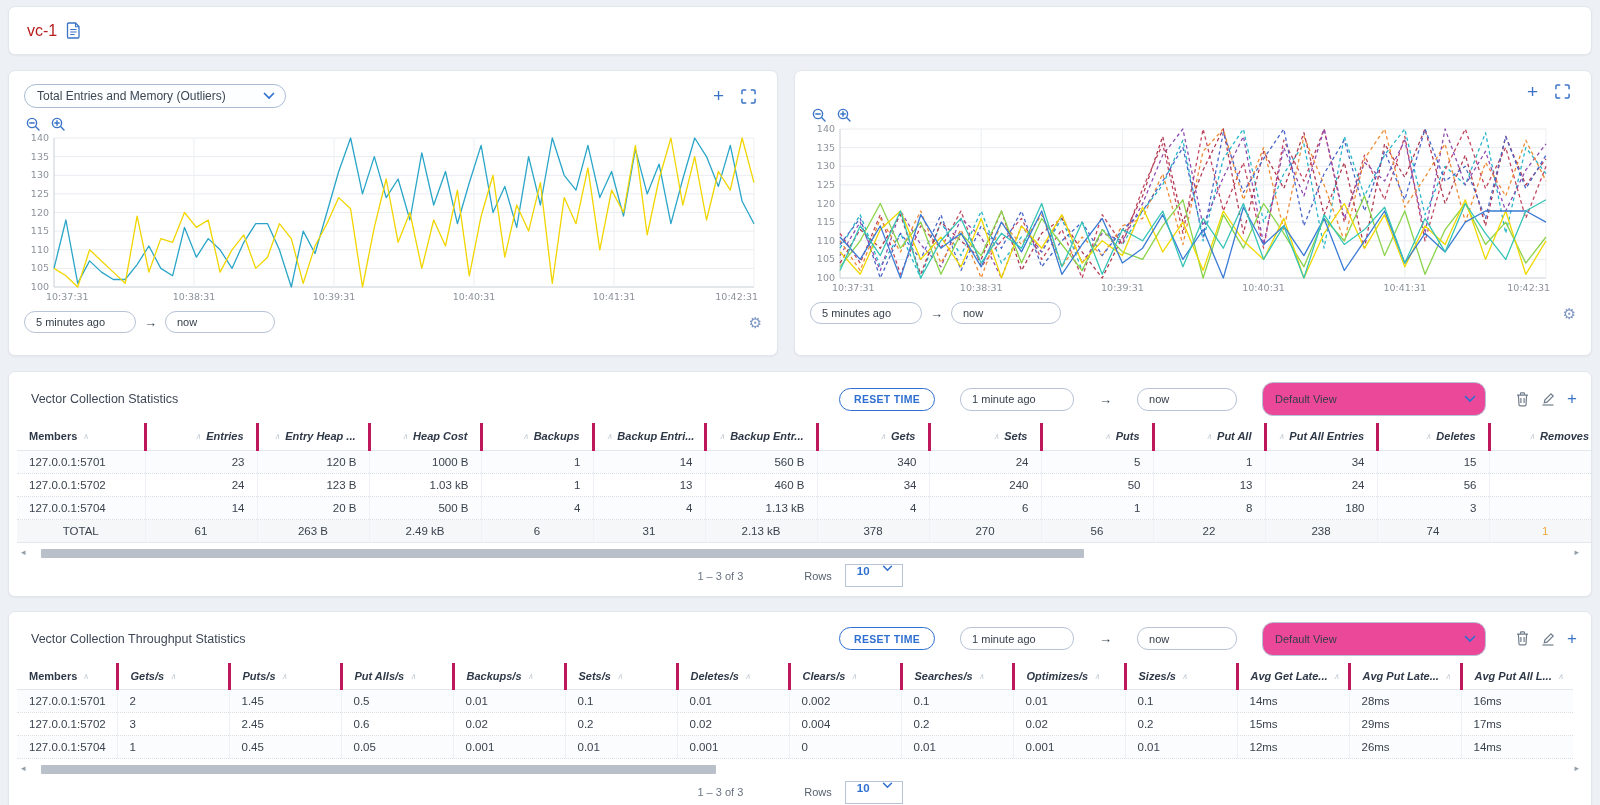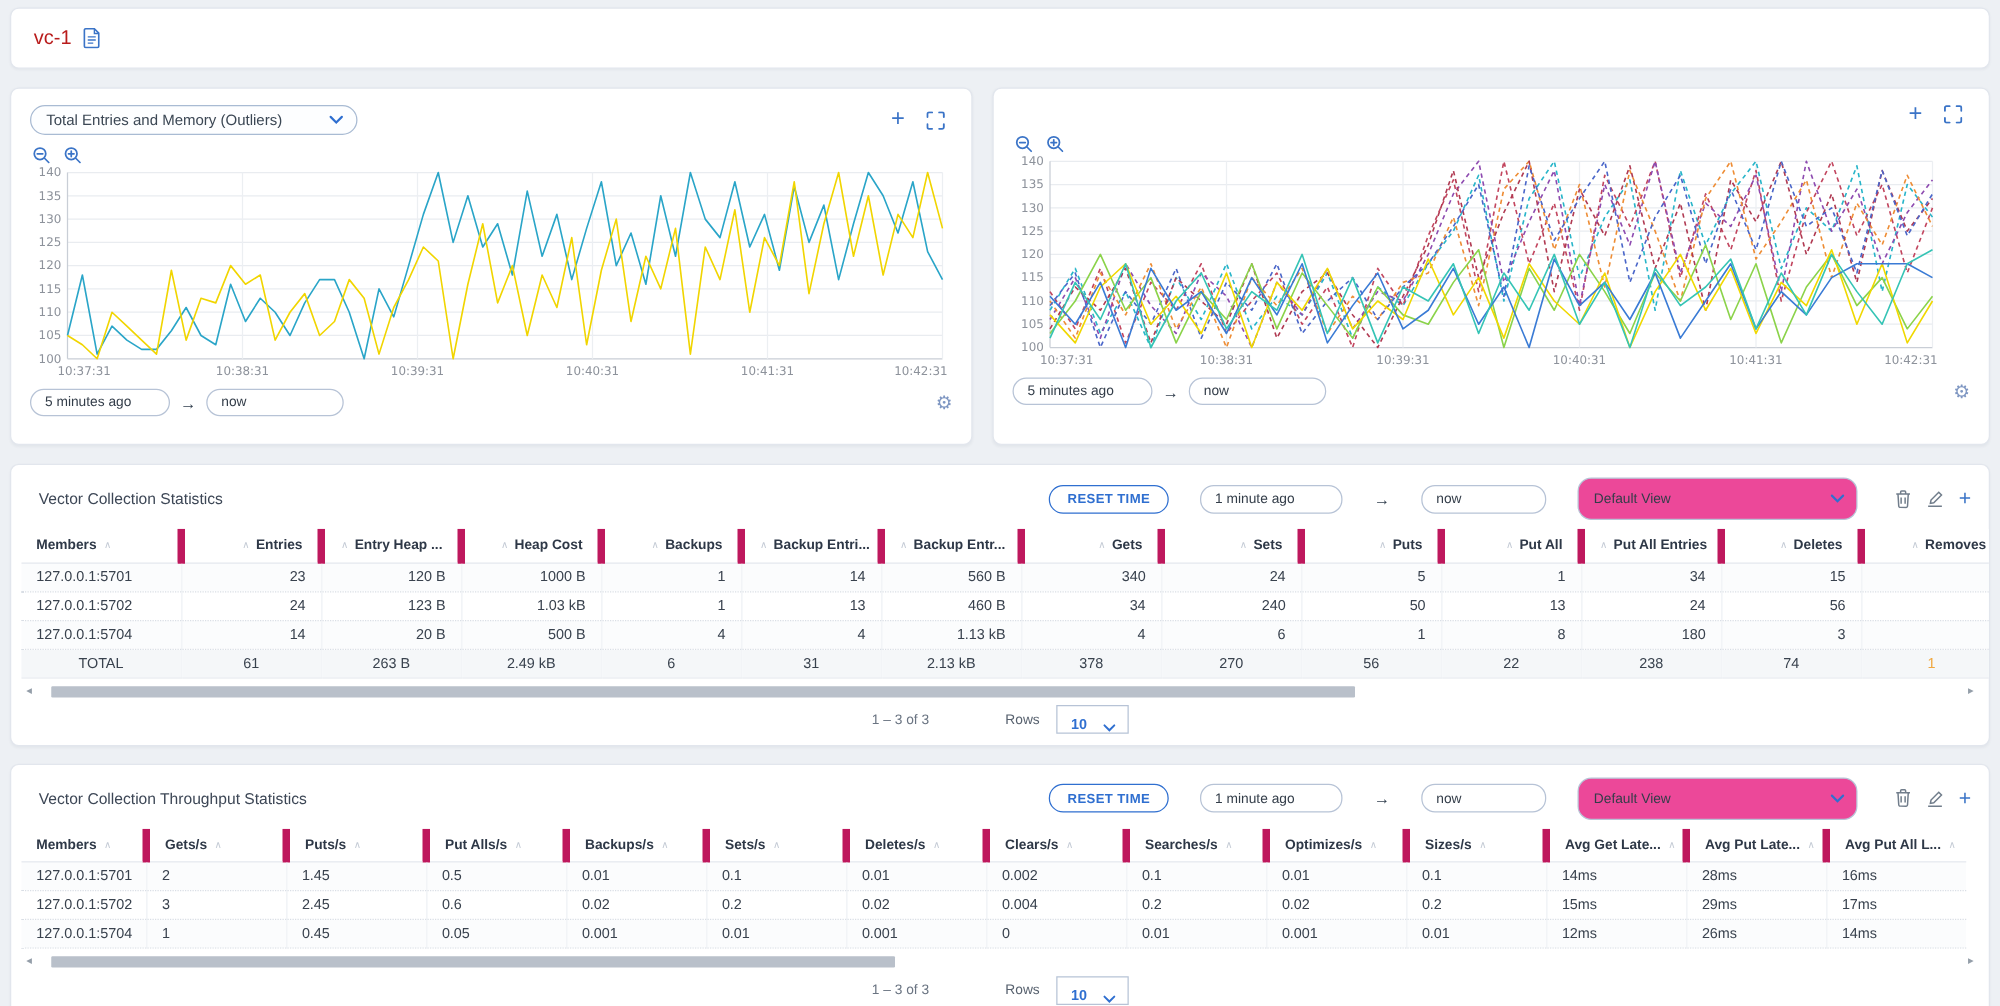--- a/index.html
+++ b/index.html
@@ -65,21 +65,21 @@
     background:#ec4899; cursor:pointer; }
   .tool-icons { display:flex; align-items:center; gap:12px; margin-left:5px; }
   .tool-icons svg { cursor:pointer; }
   .tbl-wrap { overflow:hidden; margin:0 0 0 8px; }
   table { border-collapse:collapse; table-layout:fixed; }
   th {
     font-size:11px; font-weight:bold; color:#2e3847; padding:0 12px; height:27px;
     border-bottom:1px solid #e4e8ee; white-space:nowrap; overflow:hidden; cursor:pointer;
     background:#fff; text-align:left;
   }
-  th + th { border-left:6px solid #be185d; }
+  th + th { border-left:3px solid #be185d;font-style:italic; }
   td {
     font-size:11.5px; color:#39424e; padding:0 12px; height:23px;
     border-bottom:1px dotted #d9dee5; white-space:nowrap; overflow:hidden;
   }
   td + td { border-left:1px solid #eef1f5; }
   tr.r-odd td { background:#fbfcfd; }
   tr.r-even td { background:#ffffff; }
   tr.total-row td { background:#f5f7f9; border-bottom:1px solid #e4e8ee;text-align:center; }
   tr.total-row td:last-child { color:#f0a73f; }
   .al-r { text-align:right; }
@@ -89,21 +89,21 @@
   .caret.after { margin-left:6px; }
   
   .hscroll { position:relative; height:9px; margin:6px 24px 0; }
   .hscroll .thumb { position:absolute; top:0; height:9px; background:#b9c0ca; border-radius:1px; cursor:pointer; }
   .hscroll .sb-arrow { position:absolute; top:-2px; font-size:9px; color:#949ea9; cursor:pointer; }
   .hscroll .sb-arrow.l { left:-12px; }
   .hscroll .sb-arrow.r { right:-12px; }
   
   .pager { display:flex; align-items:center; justify-content:center; gap:13px; height:36px; font-size:11px; color:#6a7482; }
   .pager .rows-label { color:#57616e;margin-left:48px; }
-  .rows-select { display:flex; align-items:flex-end; gap:12px; border:1px solid #b7c3d6; border-radius:0;
+  .rows-select { display:flex; align-items:flex-start; gap:12px; border:1px solid #b7c3d6; border-radius:0;
     height:23px; padding:0 9px 0 11px; color:#2f6fd0; font-weight:bold; font-size:11.5px; background:#fff; cursor:pointer; }
   svg { display:block; }
   .chart-box svg text { font-family:"DejaVu Sans", sans-serif; }
 </style>
 </head>
 <body>
 
 <div class="panel topbar">
   <span class="name">vc-1</span>
   <span>

